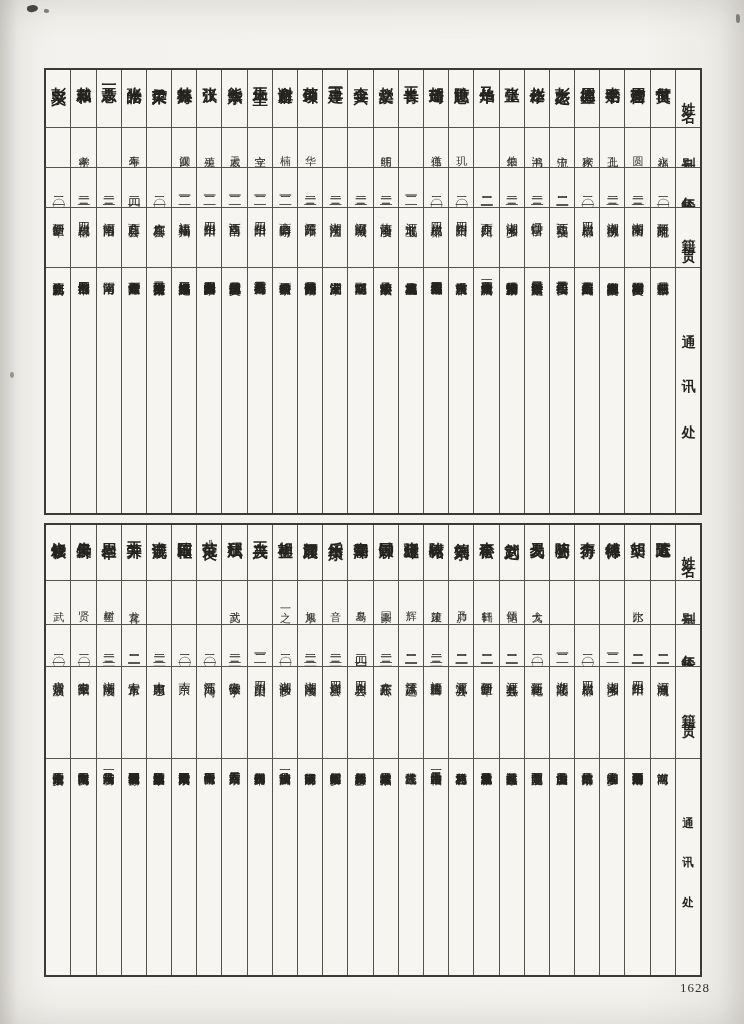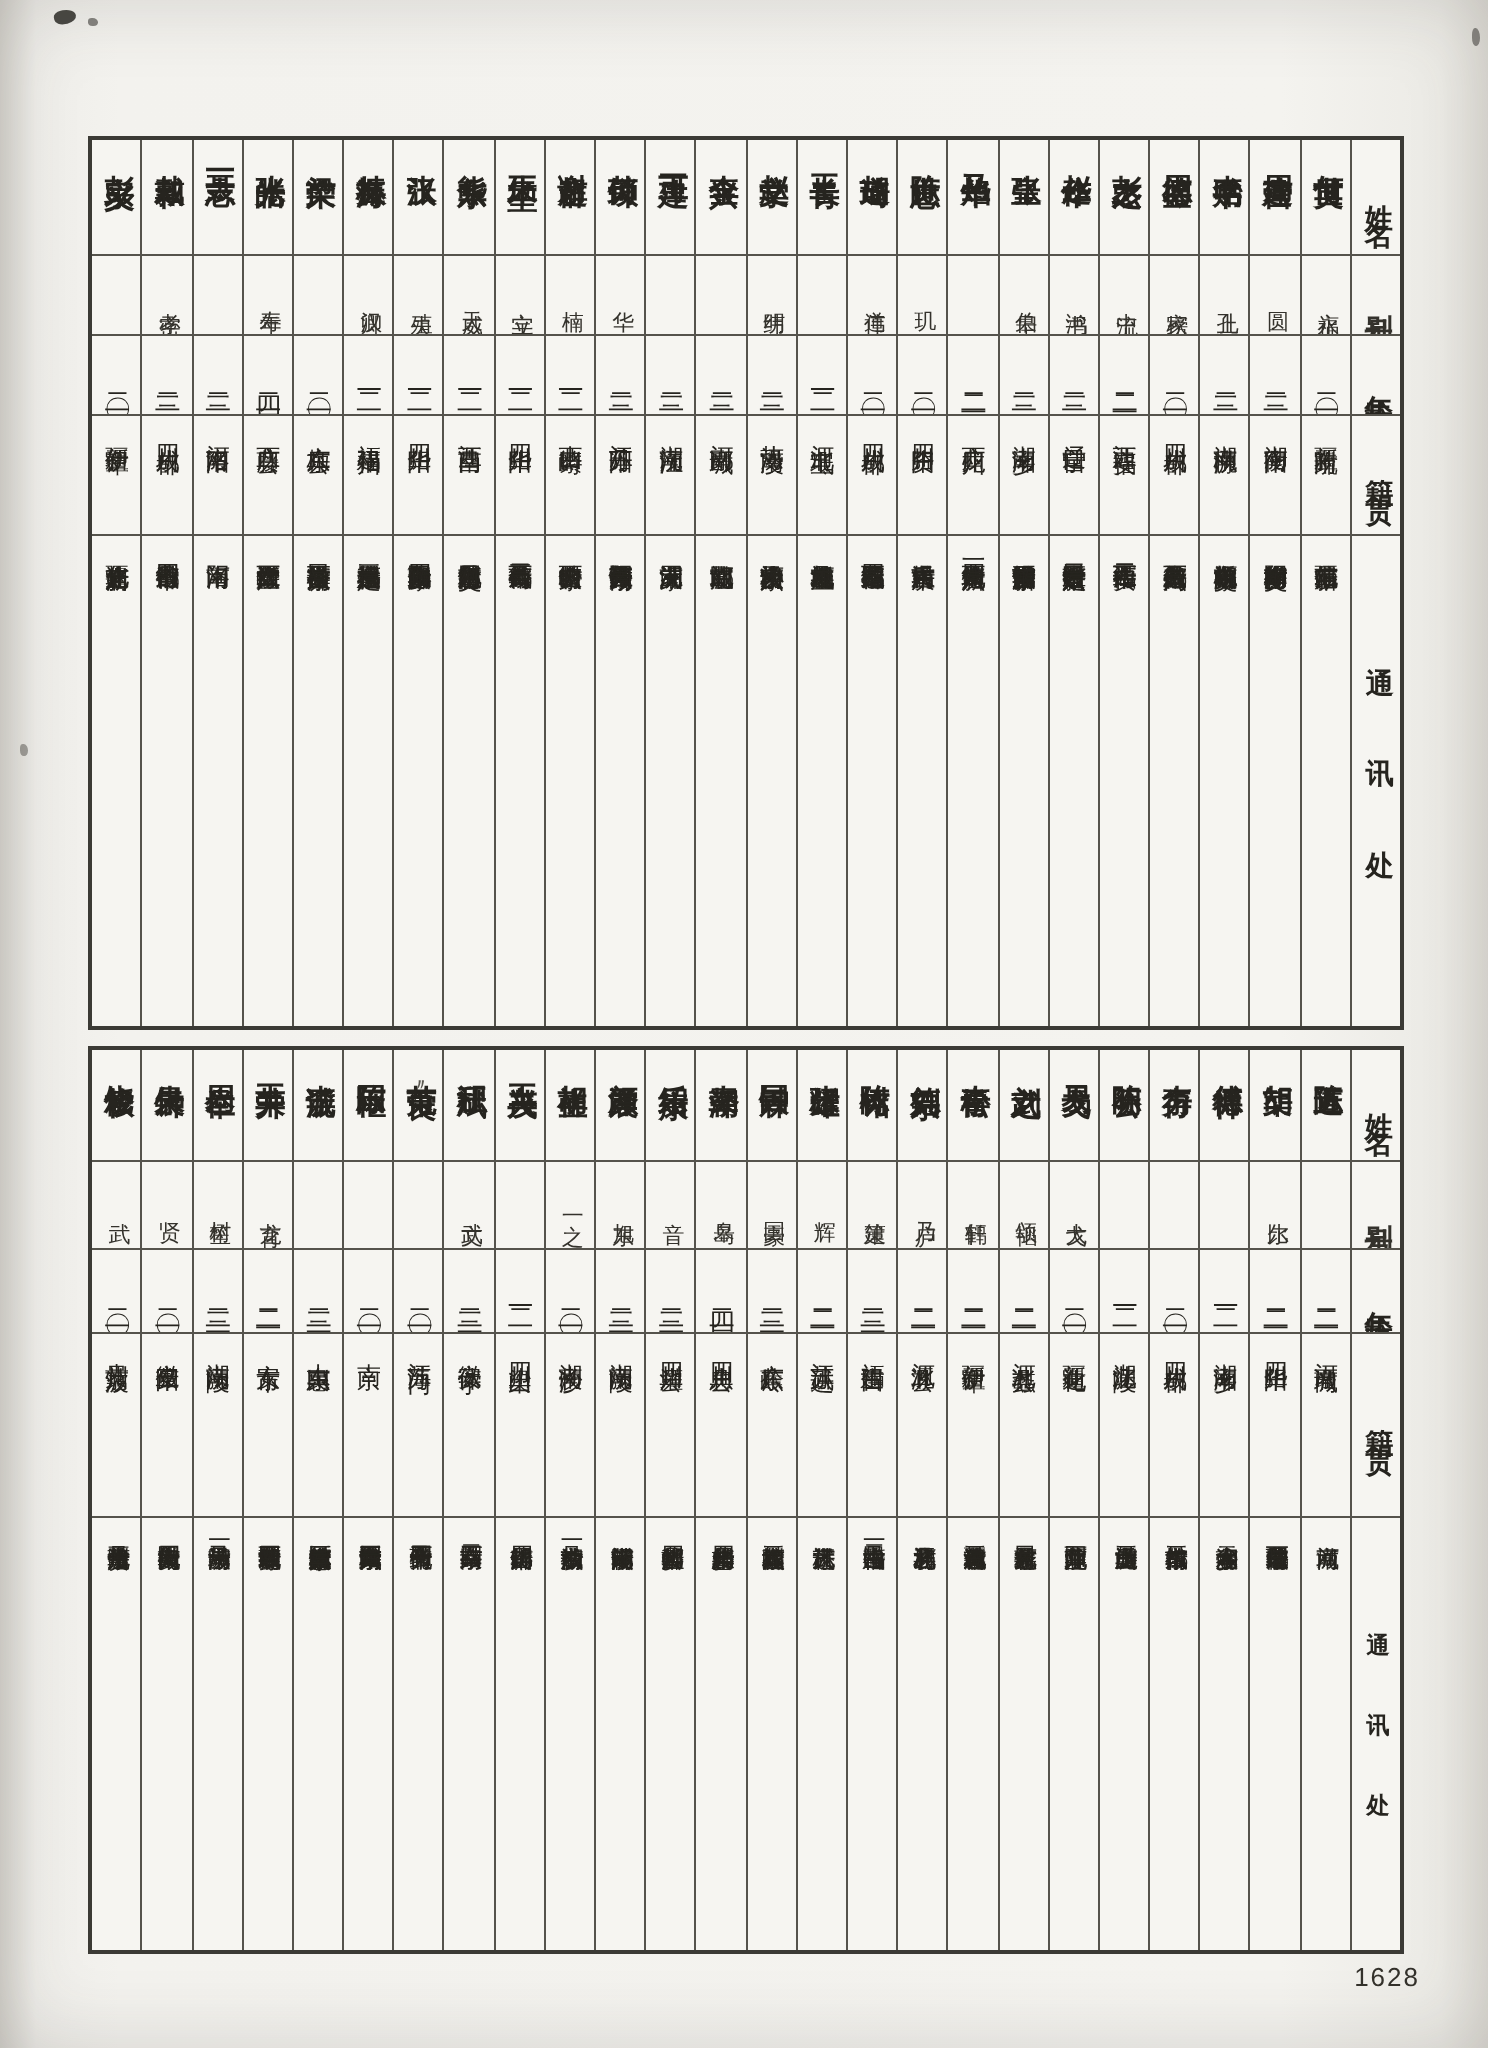--- a/index.html
+++ b/index.html
@@ -56,21 +56,21 @@
   .header-col .c-origin{letter-spacing:10px;}
   .header-col .c-address{letter-spacing:46px;font-size:14px;}
   #table1 .header-col .c-address{letter-spacing:40px;}
   .note{
     writing-mode:vertical-rl;text-orientation:upright;
     font-size:8px;color:#5a574f;margin-top:2px;letter-spacing:0;
   }
   .page-number{
     position:absolute;right:34px;bottom:28px;
     font-size:13px;color:#33312b;letter-spacing:1px;
-    font-family:Liberation Sans, sans-serif;
+    font-family:Liberation Serif, serif;
   }
   .artifact{position:absolute;background:#2c2a26;border-radius:40% 60% 50% 50%;opacity:.85;}
   .a1{left:27px;top:5px;width:11px;height:7px;transform:rotate(-12deg);}
   .a2{left:44px;top:9px;width:5px;height:4px;opacity:.55;}
   .a3{right:4px;top:14px;width:4px;height:9px;opacity:.5;}
   .a4{left:10px;top:372px;width:4px;height:6px;opacity:.4;}
 </style>
 </head>
 <body>
 

